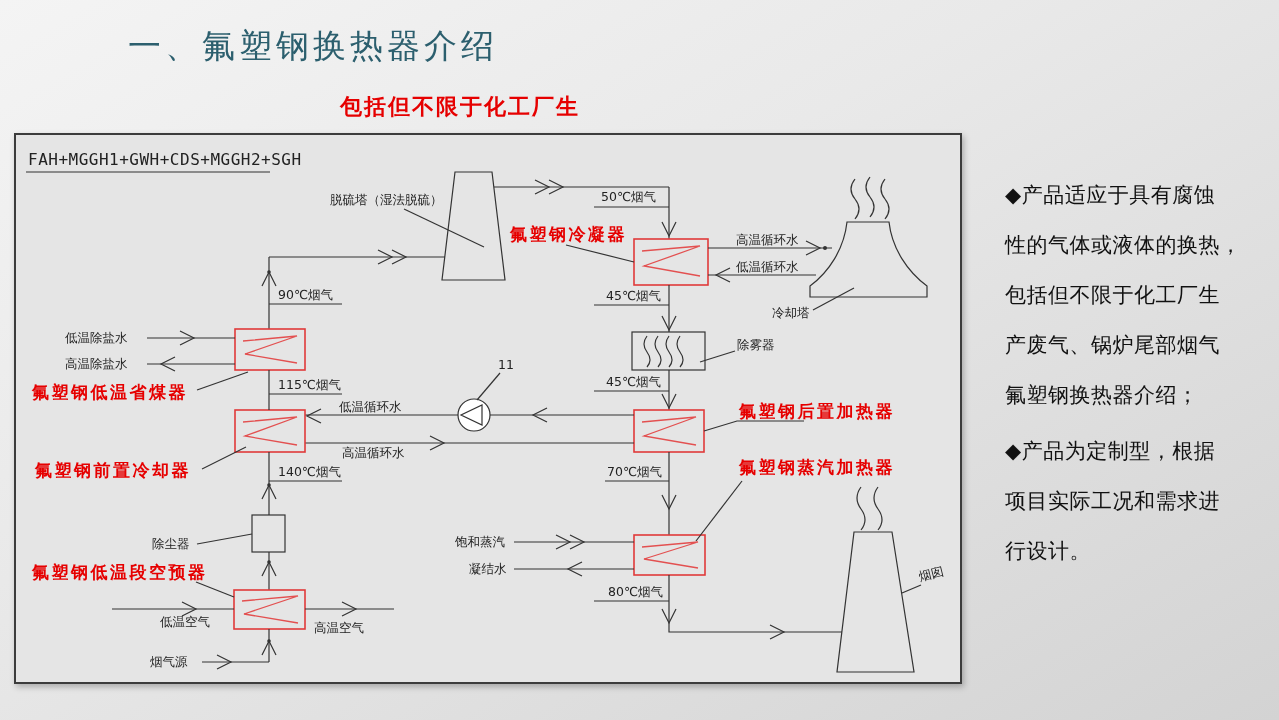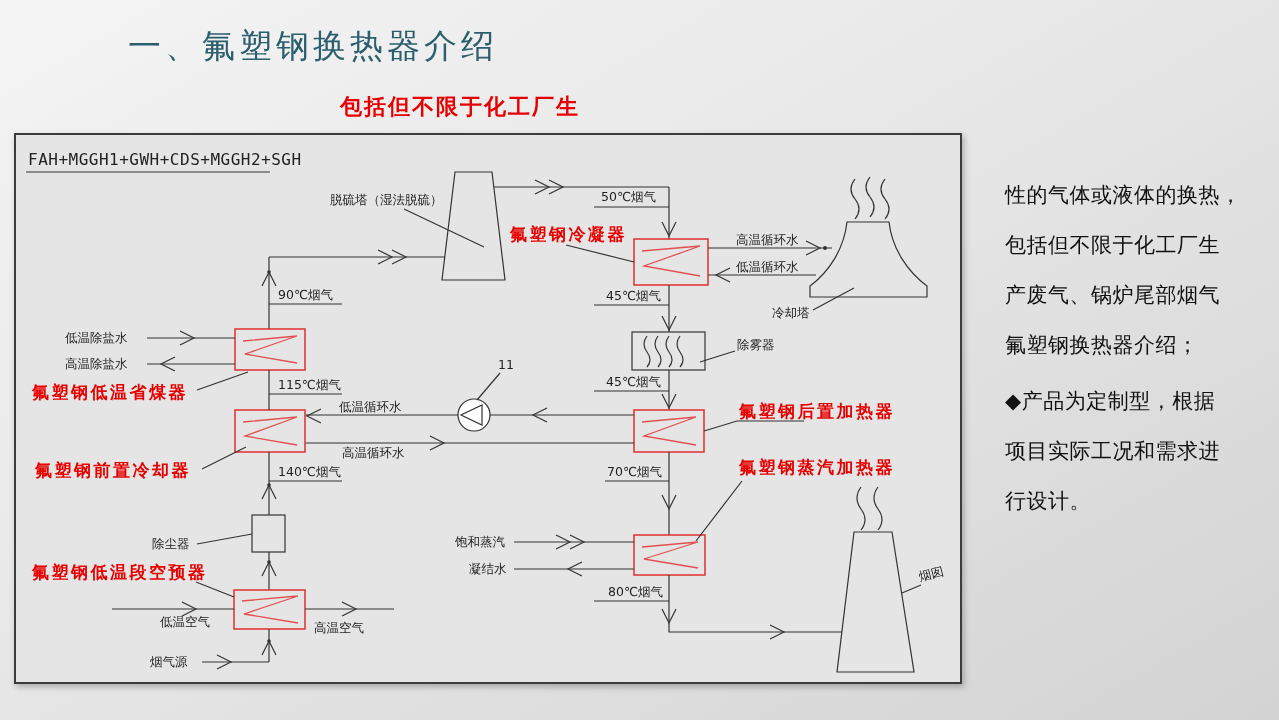--- a/index.html
+++ b/index.html
@@ -247,20 +247,21 @@
     <path class="k" d="M845,352 q-8,11 0,22 q8,11 0,21"></path>
     <path class="k" d="M862,352 q-8,11 0,22 q8,11 0,21"></path>
     <text x="904" y="446" transform="rotate(-14 904 446)">烟囱</text>
     <line class="k" x1="905" y1="450" x2="886" y2="458"></line>
   </g>
 
 </svg>
 </div>
 
 <div class="side-panel">
+  <div class="side-line">◆产品适应于具有腐蚀</div>
   <div class="side-line">性的气体或液体的换热，</div>
   <div class="side-line">包括但不限于化工厂生</div>
   <div class="side-line">产废气、锅炉尾部烟气</div>
   <div class="side-line">氟塑钢换热器介绍；</div>
   <div class="side-line second-para">◆产品为定制型，根据</div>
   <div class="side-line">项目实际工况和需求进</div>
   <div class="side-line">行设计。</div>
 </div>
 
 </body></html>

